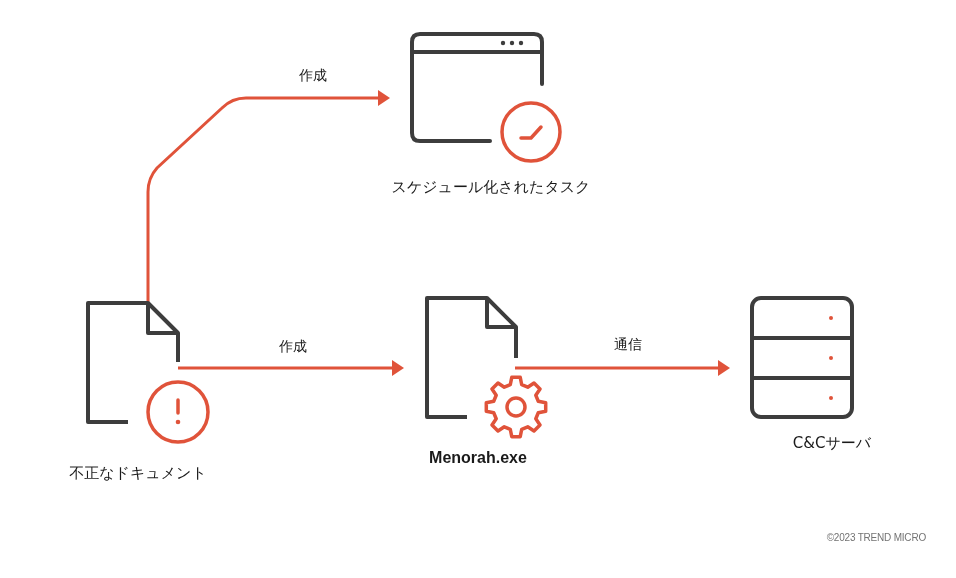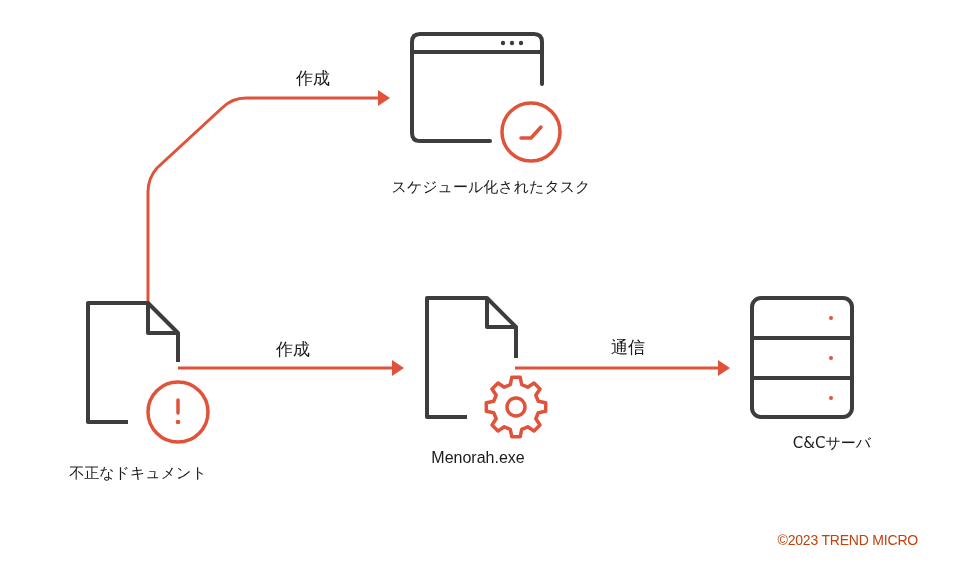--- a/index.html
+++ b/index.html
@@ -1,20 +1,20 @@
 <!DOCTYPE html>
 <html><head>
 <meta charset="utf-8">
 <style>
   html,body{margin:0;padding:0;background:#ffffff;}
   body{width:956px;height:578px;position:relative;overflow:hidden;font-family:"DejaVu Sans","Liberation Sans",sans-serif;}
   svg.canvas{position:absolute;left:0;top:0;}
   .lbl{position:absolute;color:#1a1a1a;font-size:15px;white-space:nowrap;transform:translateX(-50%);text-align:right;}
-  .edge-lbl{position:absolute;color:#1a1a1a;font-size:17px;white-space:nowrap;transform:translateX(-50%);}
-  .copy{position:absolute;right:38px;top:532px;color:#c2410c;font-family:"Liberation Sans",sans-serif;font-size:14px;letter-spacing:-0.2px;}
+  .edge-lbl{position:absolute;color:#1a1a1a;font-size:14px;white-space:nowrap;transform:translateX(-50%);}
+  .copy{position:absolute;right:30px;top:532px;color:#737373;font-family:"Liberation Sans",sans-serif;font-size:10px;letter-spacing:-0.2px;}
 </style>
 </head>
 <body>
 
 <svg class="canvas" width="956" height="578" viewBox="0 0 956 578">
 
   <g>
     <path d="M148 302 L148 192 Q148 178 157 168 L222 108 Q232 98 246 98 L380 98" fill="none" stroke="#e0533a" stroke-width="3"></path>
     <polygon points="378,90 390,98 378,106" fill="#e0533a"></polygon>
   </g>
@@ -65,16 +65,16 @@
     <circle cx="831" cy="398" r="2" fill="#e0533a"></circle>
   </g>
 </svg>
 
 <div class="edge-lbl" style="left:313px;top:67px;">作成</div>
 <div class="edge-lbl" style="left:293px;top:338px;">作成</div>
 <div class="edge-lbl" style="left:628px;top:336px;">通信</div>
 
 <div class="lbl" style="left:491px;top:178px;">スケジュール化されたタスク</div>
 <div class="lbl" style="left:138px;top:464px;font-family:Liberation Serif, serif;">不正なドキュメント</div>
-<div class="lbl" style="left:478px;top:449px;font-family:'Liberation Sans',sans-serif;font-size:16px;">Menorah.exe</div>
+<div class="lbl" style="left:478px;top:449px;font-family:'Liberation Sans',sans-serif;font-size:16px;font-weight:bold;">Menorah.exe</div>
 <div class="lbl" style="left:805px;top:434px;margin-left:27px;">C&amp;Cサーバ</div>
 
 <div class="copy">©2023 TREND MICRO</div>
 
 </body></html>

